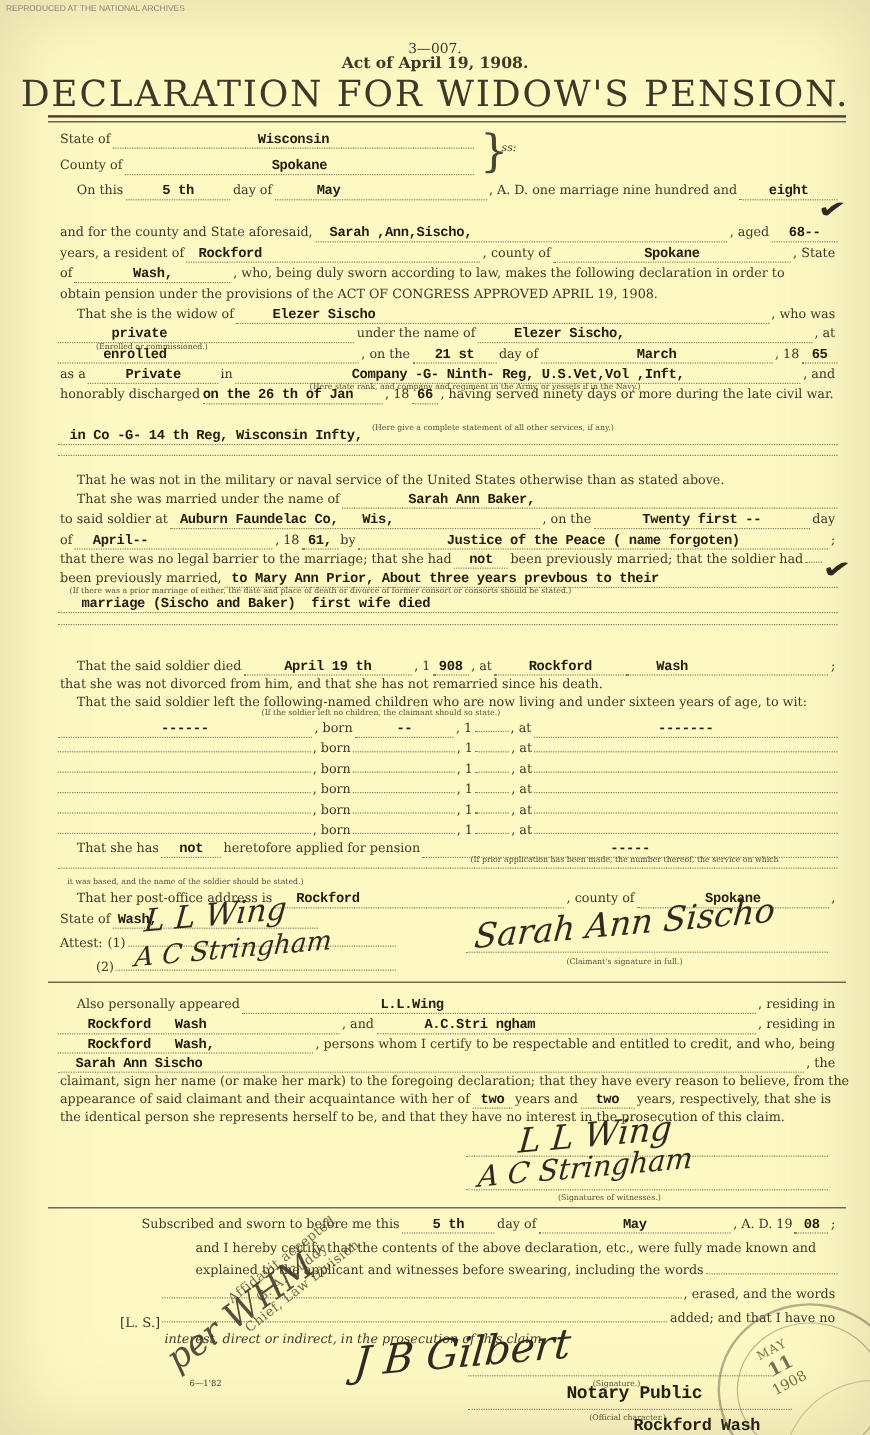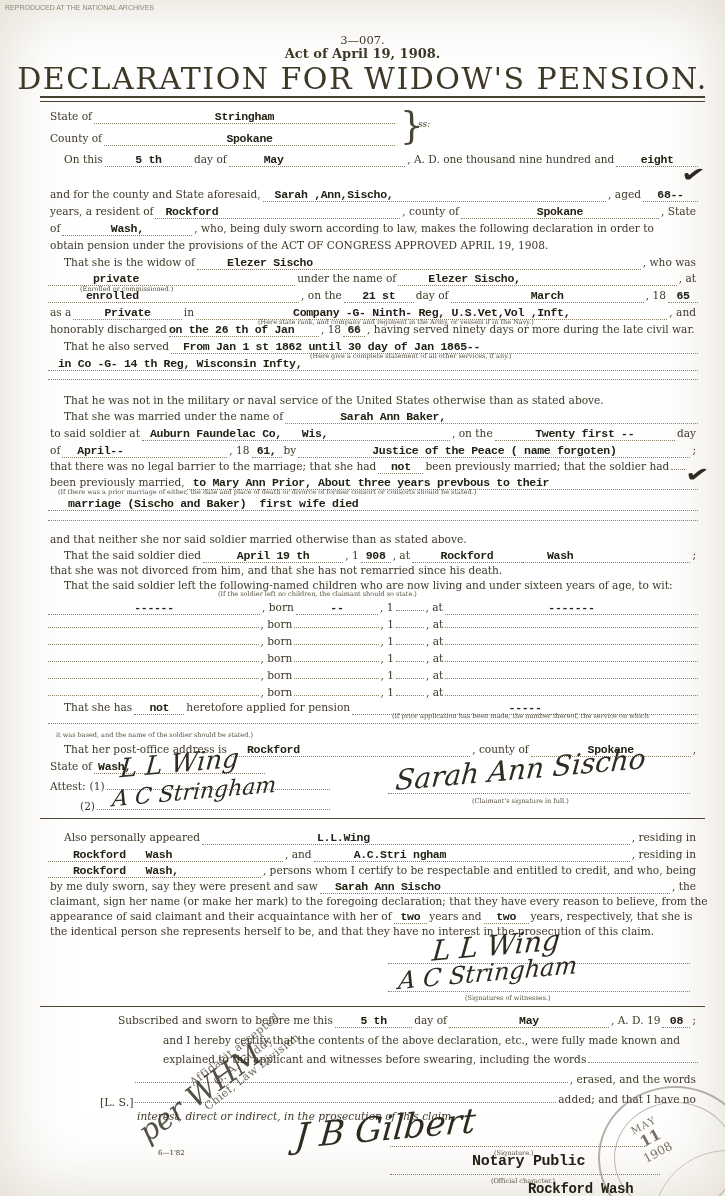--- a/index.html
+++ b/index.html
@@ -1,16 +1,16 @@
 <!DOCTYPE html>
 <html><head>
 <meta charset="utf-8">
 <style>
   html,body{margin:0;padding:0;background:#b8b0a0;}
-  .page{position:relative;width:725px;height:1196px;margin:0 auto;background:#ffffff;
+  .page{position:relative;width:725px;height:1196px;margin:0 auto;background:#fef9c3;
         overflow:hidden;font-family:"DejaVu Serif",serif;color:#3e3827;
         box-shadow:inset 0 0 70px rgba(165,150,115,.35);}
   .ln{position:absolute;left:48px;right:27px;display:flex;align-items:baseline;
       font-size:10.6px;line-height:13px;white-space:nowrap;}
   .p{padding:0 2px;white-space:pre;}
   .d{border-bottom:1px dotted #8a8069;text-align:center;}
   .t{font-family:"Liberation Mono","DejaVu Sans Mono",monospace;font-weight:700;
      font-size:11.5px;color:#232014;white-space:pre;letter-spacing:-.3px;}
   .tl{text-align:left;}
   .g05{flex-grow:.5}.g08{flex-grow:.8}.g1{flex-grow:1}.g12{flex-grow:1.2}.g15{flex-grow:1.5}
@@ -33,35 +33,35 @@
 <div class="page">
 
   <div style="position:absolute;top:4px;left:5px;font-family:'Liberation Sans',sans-serif;font-size:7px;color:#8d8673;">REPRODUCED AT THE NATIONAL ARCHIVES</div>
   <div class="hdrC" style="top:33px;font-size:11.5px;">3—007.</div>
   <div class="hdrC" style="top:46px;font-size:13px;font-weight:700;">Act of April 19, 1908.</div>
   <div class="hdrC" style="top:61px;font-size:30px;font-weight:400;letter-spacing:1.5px;">DECLARATION FOR WIDOW'S PENSION.</div>
   <div style="position:absolute;left:40px;right:20px;top:96px;height:3px;border-top:2px solid #46402e;border-bottom:1px solid #46402e;"></div>
 
   <div class="ln" style="top:110px;right:330px;">
     <span class="p">State of</span>
-    <span class="d g1 t">Stringham</span>
+    <span class="d g1 t">Wisconsin</span>
   </div>
   <div class="ln" style="top:132px;right:330px;">
     <span class="p">County of</span>
     <span class="d g1 t">Spokane</span>
   </div>
   <div style="position:absolute;left:400px;top:104px;font-size:37px;font-weight:200;color:#4a4433;">}</div>
   <div style="position:absolute;left:418px;top:119px;font-size:9px;font-style:italic;">ss:</div>
 
   <div class="ln" style="top:153px;">
     <span class="p" style="padding-left:16px">On this</span>
     <span class="d g1 t">5 th</span>
     <span class="p">day of</span>
     <span class="d g2 t tl" style="padding-left:35px">May</span>
-    <span class="p">, A. D. one thousand nine hundred and</span>
+    <span class="p">, A. D. one marriage nine hundred and</span>
     <span class="d g08 t">eight</span>
   </div>
   <div class="ln" style="top:188px;">
     <span class="p">and for the county and State aforesaid,</span>
     <span class="d g1 t tl" style="padding-left:12px">Sarah ,Ann,Sischo,</span>
     <span class="p">, aged</span>
     <span class="d w55 t">68--</span>
   </div>
   <div class="ln" style="top:205px;">
     <span class="p">years, a resident of</span>
@@ -108,24 +108,20 @@
     <span class="p">, and</span>
   </div>
   <div class="cap" style="top:318px;left:258px;">(Here state rank, and company and regiment in the Army, or vessels if in the Navy.)</div>
   <div class="ln" style="top:323px;">
     <span class="p">honorably discharged</span>
     <span class="d w150 t tl">on the 26 th of Jan</span>
     <span class="p">, 18</span>
     <span class="d w22 t">66</span>
     <span class="p">, having served ninety days or more during the late civil war.</span>
   </div>
-  <div class="ln" style="top:340px;">
-    <span class="p" style="padding-left:16px">That he also served</span>
-    <span class="d g1 t tl" style="padding-left:12px">From Jan 1 st 1862 until 30 day of Jan 1865--</span>
-  </div>
   <div class="cap" style="top:352px;left:310px;">(Here give a complete statement of all other services, if any.)</div>
   <div class="ln" style="top:357px;">
     <span class="d g1 t tl" style="padding-left:10px">in Co -G- 14 th Reg, Wisconsin Infty,</span>
   </div>
 
   <div class="ln" style="top:379px;">
     <span class="d g1"></span>
   </div>
 
   <div class="ln" style="top:394px;">
@@ -161,23 +157,20 @@
     <span class="p">been previously married,</span>
     <span class="d g1 t tl" style="padding-left:6px">to Mary Ann Prior, About three years prevbous to their</span>
   </div>
   <div class="cap" style="top:488px;left:58px;">(If there was a prior marriage of either, the date and place of death or divorce of former consort or consorts should be stated.)</div>
   <div class="ln" style="top:497px;">
     <span class="d g1 t tl" style="padding-left:20px">marriage (Sischo and Baker)  first wife died</span>
   </div>
   <div class="ln" style="top:520px;">
     <span class="d g1"></span>
   </div>
-  <div class="ln" style="top:533px;">
-    <span class="p">and that neither she nor said soldier married otherwise than as stated above.</span>
-  </div>
 
   <div class="ln" style="top:549px;">
     <span class="p" style="padding-left:16px">That the said soldier died</span>
     <span class="d w140 t">April 19 th</span>
     <span class="p">, 1</span>
     <span class="d w30 t">908</span>
     <span class="p">, at</span>
     <span class="d w110 t">Rockford</span>
     <span class="d g1 t tl" style="padding-left:25px">Wash</span>
     <span class="p">;</span>
@@ -293,21 +286,20 @@
     <span class="d w210 t tl" style="padding-left:25px">Rockford   Wash</span>
     <span class="p">, and</span>
     <span class="d g1 t tl" style="padding-left:40px">A.C.Stri ngham</span>
     <span class="p">, residing in</span>
   </div>
   <div class="ln" style="top:864px;">
     <span class="d w200 t tl" style="padding-left:25px">Rockford   Wash,</span>
     <span class="p">, persons whom I certify to be respectable and entitled to credit, and who, being</span>
   </div>
   <div class="ln" style="top:880px;">
-    <span class="p">by me duly sworn, say they were present and saw</span>
     <span class="d g1 t tl" style="padding-left:15px">Sarah Ann Sischo</span>
     <span class="p">, the</span>
   </div>
   <div class="ln" style="top:895px;">
     <span class="p">claimant, sign her name (or make her mark) to the foregoing declaration; that they have every reason to believe, from the</span>
   </div>
   <div class="ln" style="top:910px;">
     <span class="p">appearance of said claimant and their acquaintance with her of</span>
     <span class="d g08 t">two</span>
     <span class="p">years and</span>

